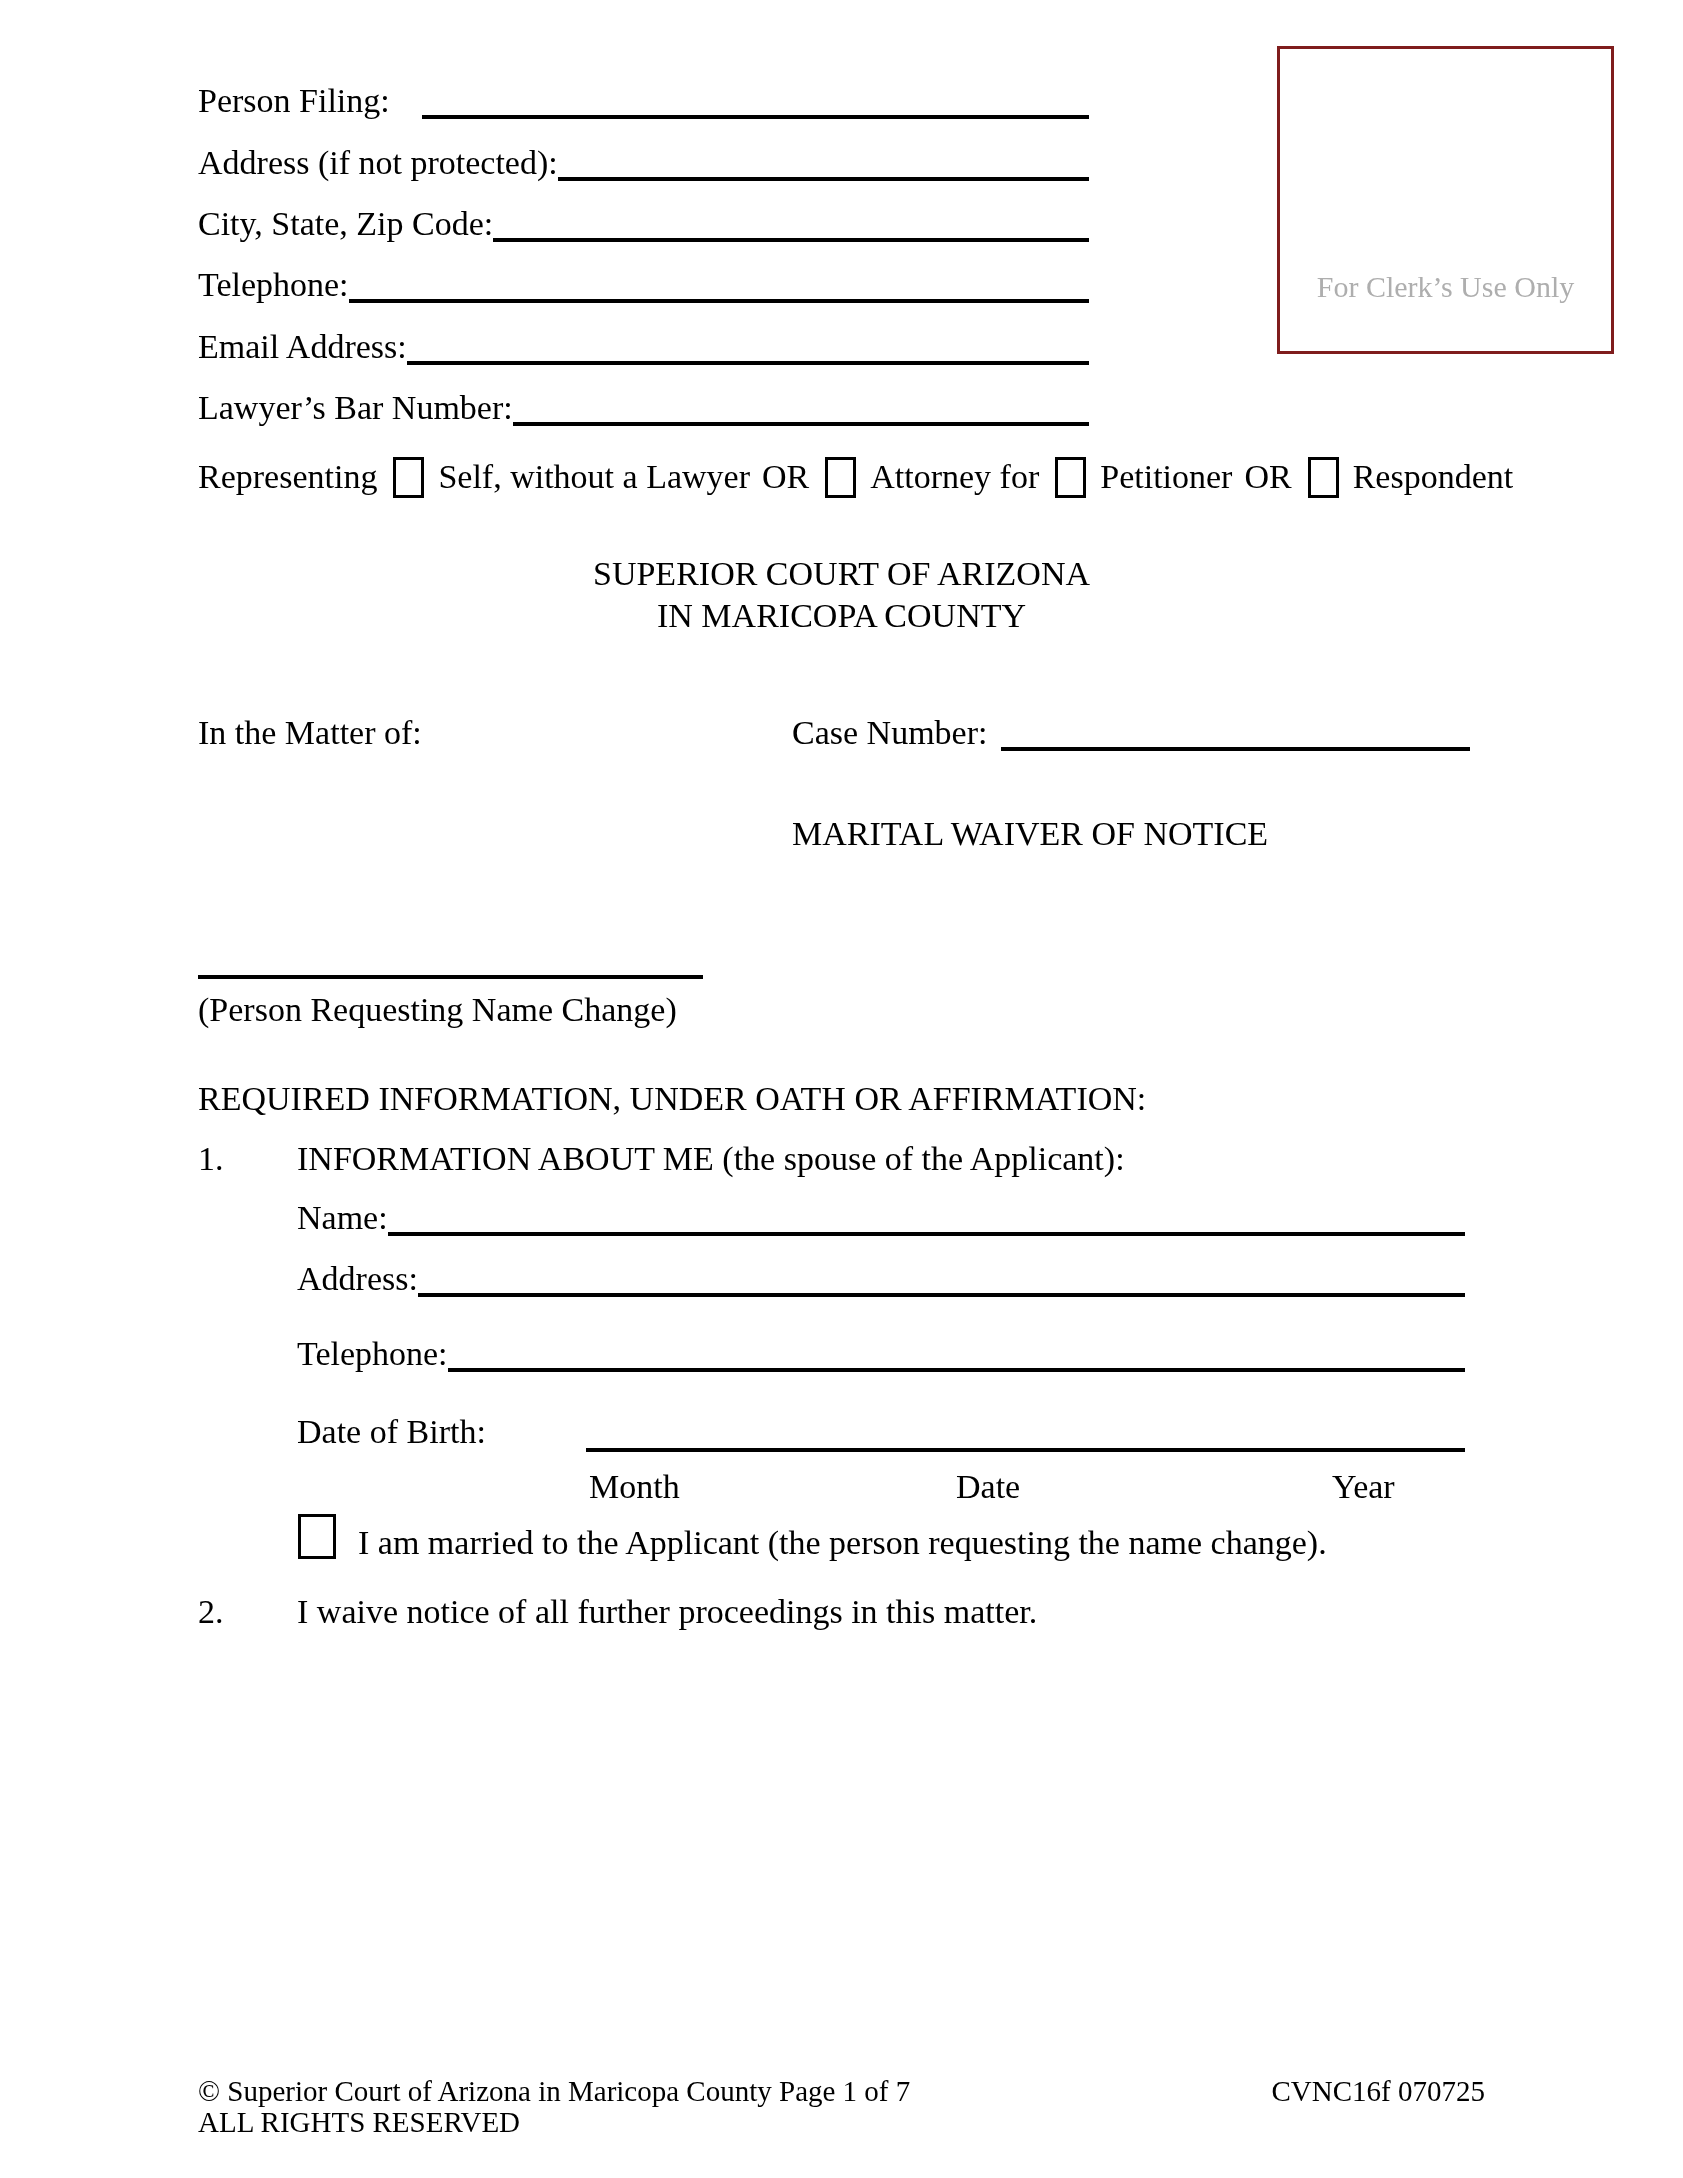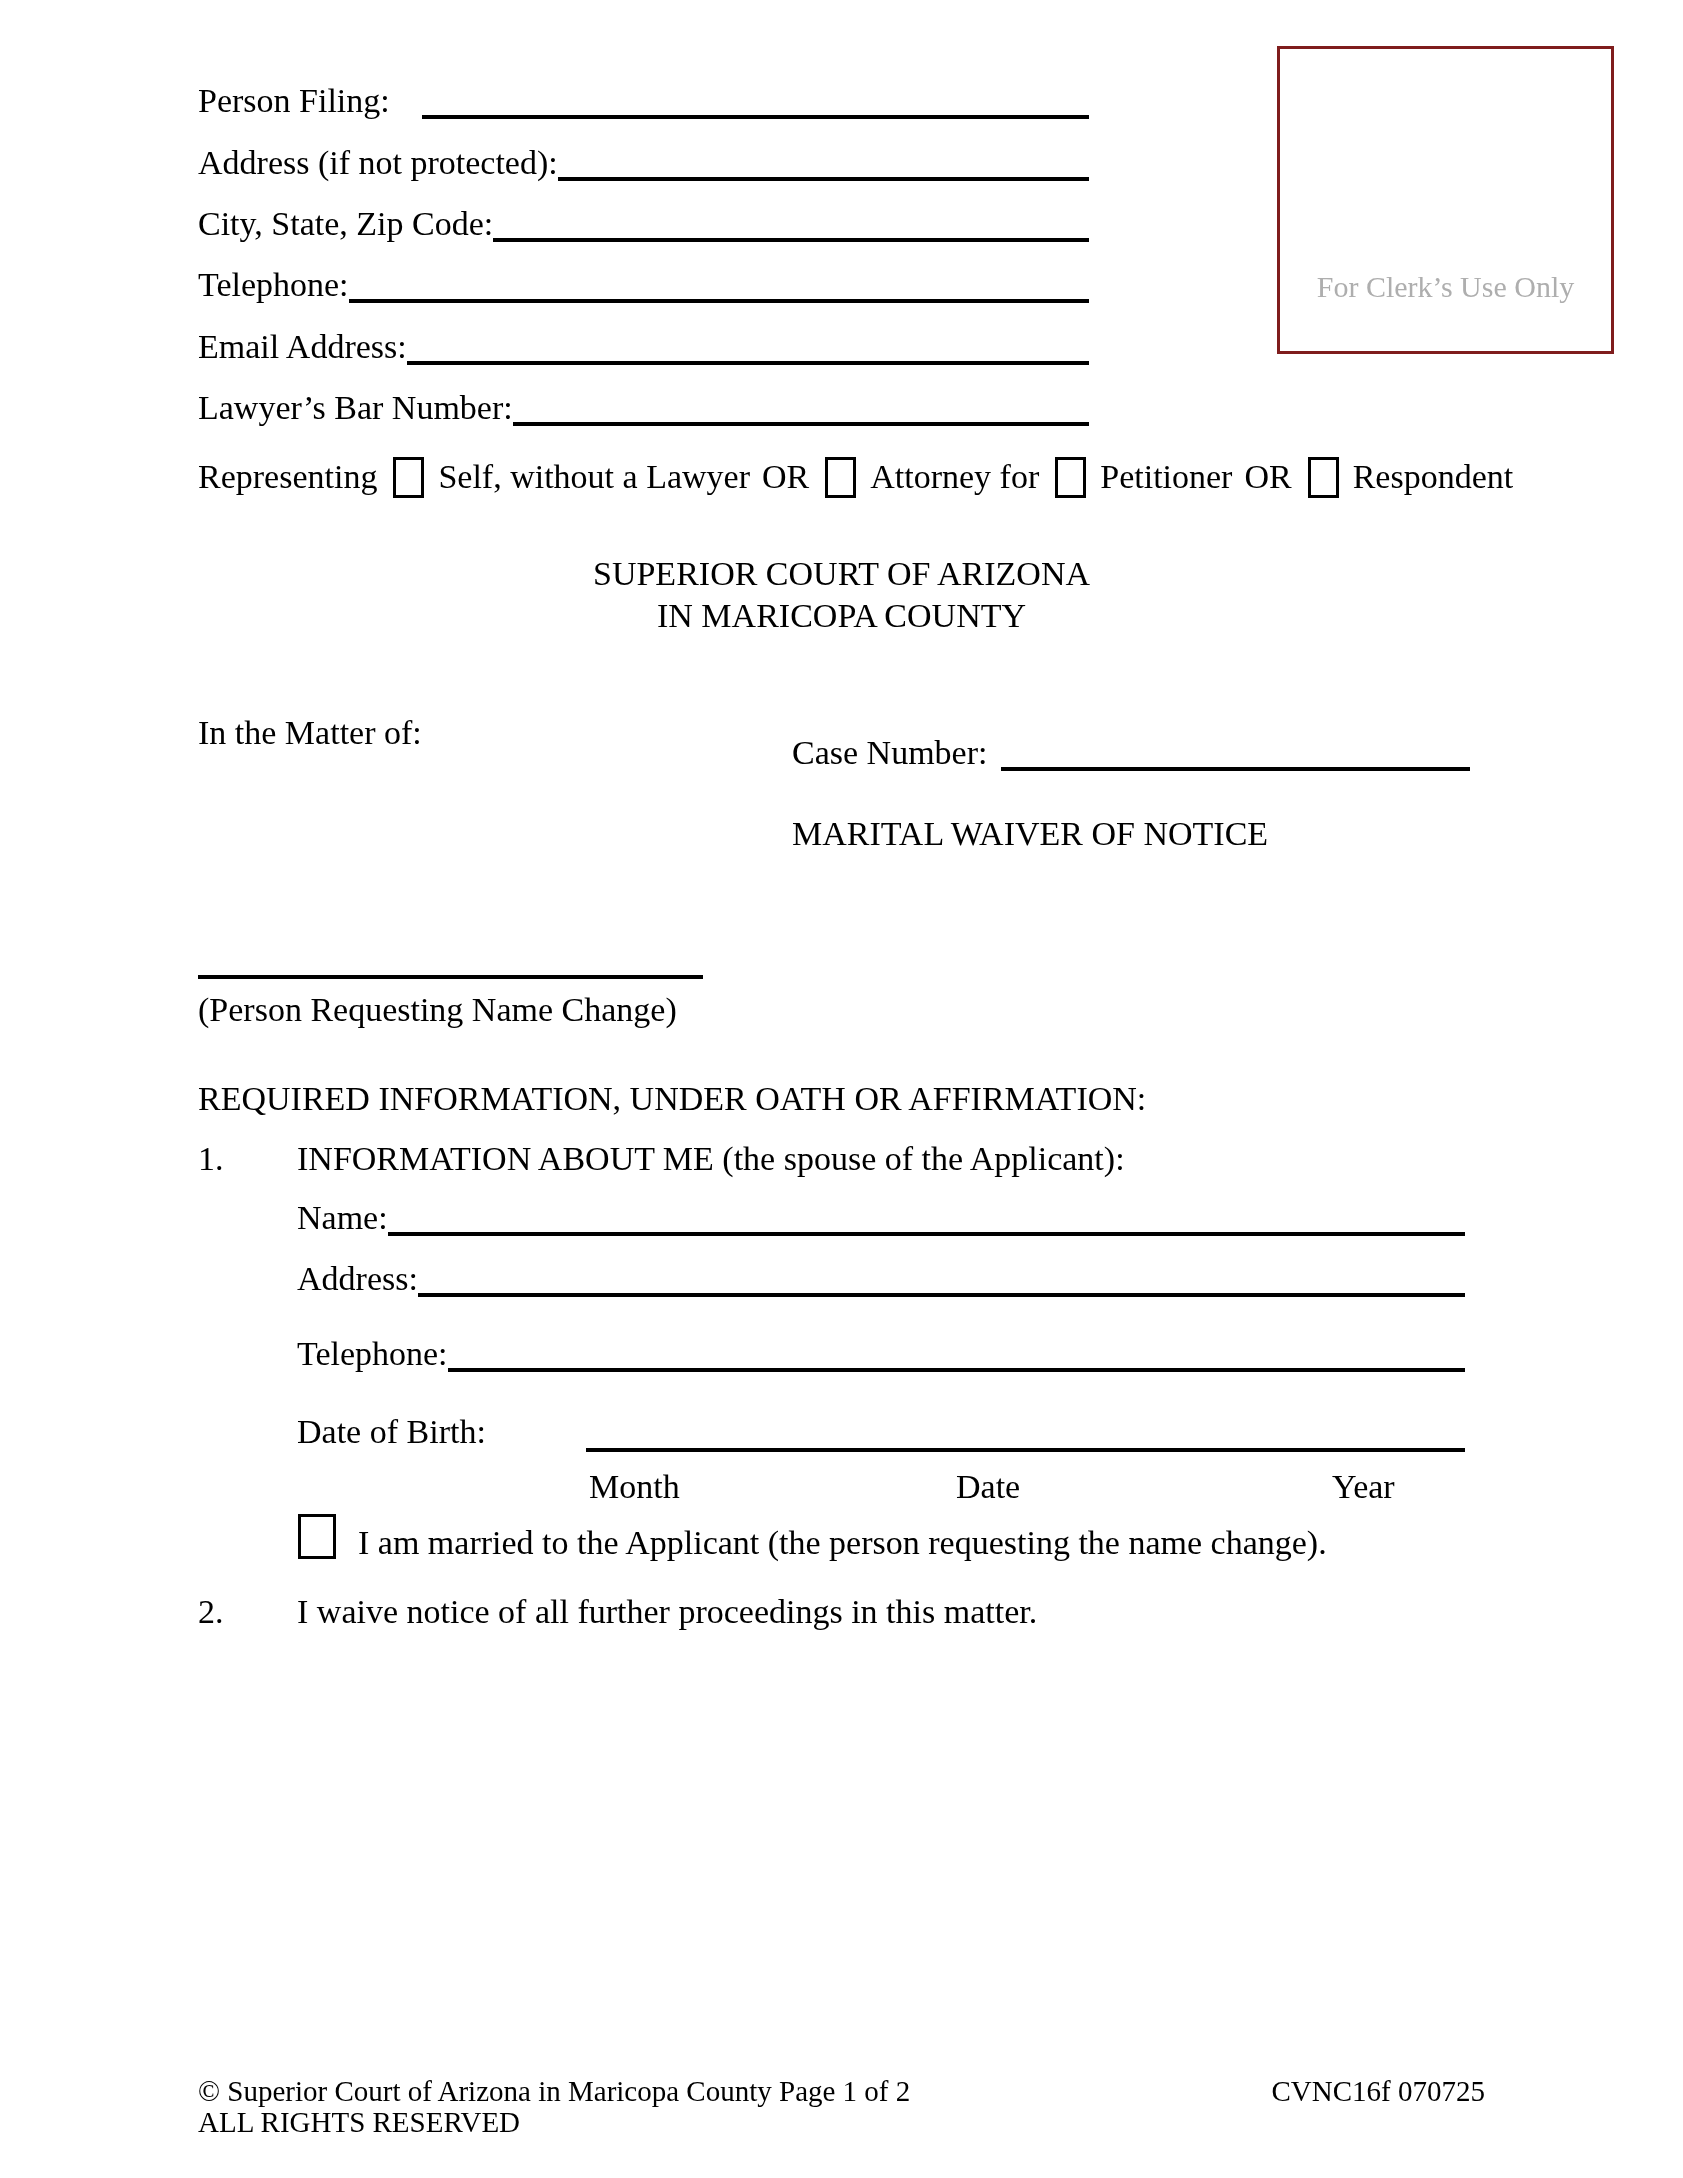--- a/index.html
+++ b/index.html
@@ -98,21 +98,21 @@
 
   <div class="abs rep-row" style="top:457px; left:198px;">
     <span>Representing</span><span class="cb"></span><span>Self, without a Lawyer</span><span class="rep-or">OR</span><span class="cb"></span><span>Attorney for</span><span class="cb"></span><span>Petitioner</span><span class="rep-or">OR</span><span class="cb"></span><span>Respondent</span>
   </div>
 
   <div class="abs center-line" style="top:554px;">SUPERIOR COURT OF ARIZONA</div>
   <div class="abs center-line" style="top:596px;">IN MARICOPA COUNTY</div>
 
   <div class="abs" style="top:713px; left:198px;">In the Matter of:</div>
   <div class="frow" style="top:713px; left:792px; width:678px;">
-    <span class="lbl" style="margin-right:14px;margin-top:20px;">Case Number:</span>
+    <span class="lbl" style="margin-right:14px;">Case Number:</span>
     <span class="fill"></span>
   </div>
   <div class="abs" style="top:814px; left:792px;">MARITAL WAIVER OF NOTICE</div>
 
   <div class="line" style="top:975px; left:198px; width:505px;"></div>
   <div class="abs" style="top:990px; left:198px;">(Person Requesting Name Change)</div>
 
   <div class="abs" style="top:1079px; left:198px;">REQUIRED INFORMATION, UNDER OATH OR AFFIRMATION:</div>
 
   <div class="abs" style="top:1139px; left:198px;">1.</div>
@@ -140,17 +140,17 @@
   <span class="cb-abs" style="top:1514px; left:298px;"></span>
   <div class="abs" style="top:1523px; left:358px;">I am married to the Applicant (the person requesting the name change).</div>
 
   <div class="abs" style="top:1592px; left:198px;">2.</div>
   <div class="abs" style="top:1592px; left:297px;">I waive notice of all further proceedings in this matter.</div>
 
   <div class="abs footer-text" style="top:2076px; left:198px;">
     <div>© Superior Court of Arizona in Maricopa County</div>
     <div>ALL RIGHTS RESERVED</div>
   </div>
-  <div class="abs footer-text" style="top:2076px; left:779px;">Page 1 of 2</div>
+  <div class="abs footer-text" style="top:2076px; left:779px;">Page 1 of 7</div>
   <div class="abs footer-text" style="top:2076px; right:198px;">CVNC16f 070725</div>
 
 </div>
 
 
 </body></html>

